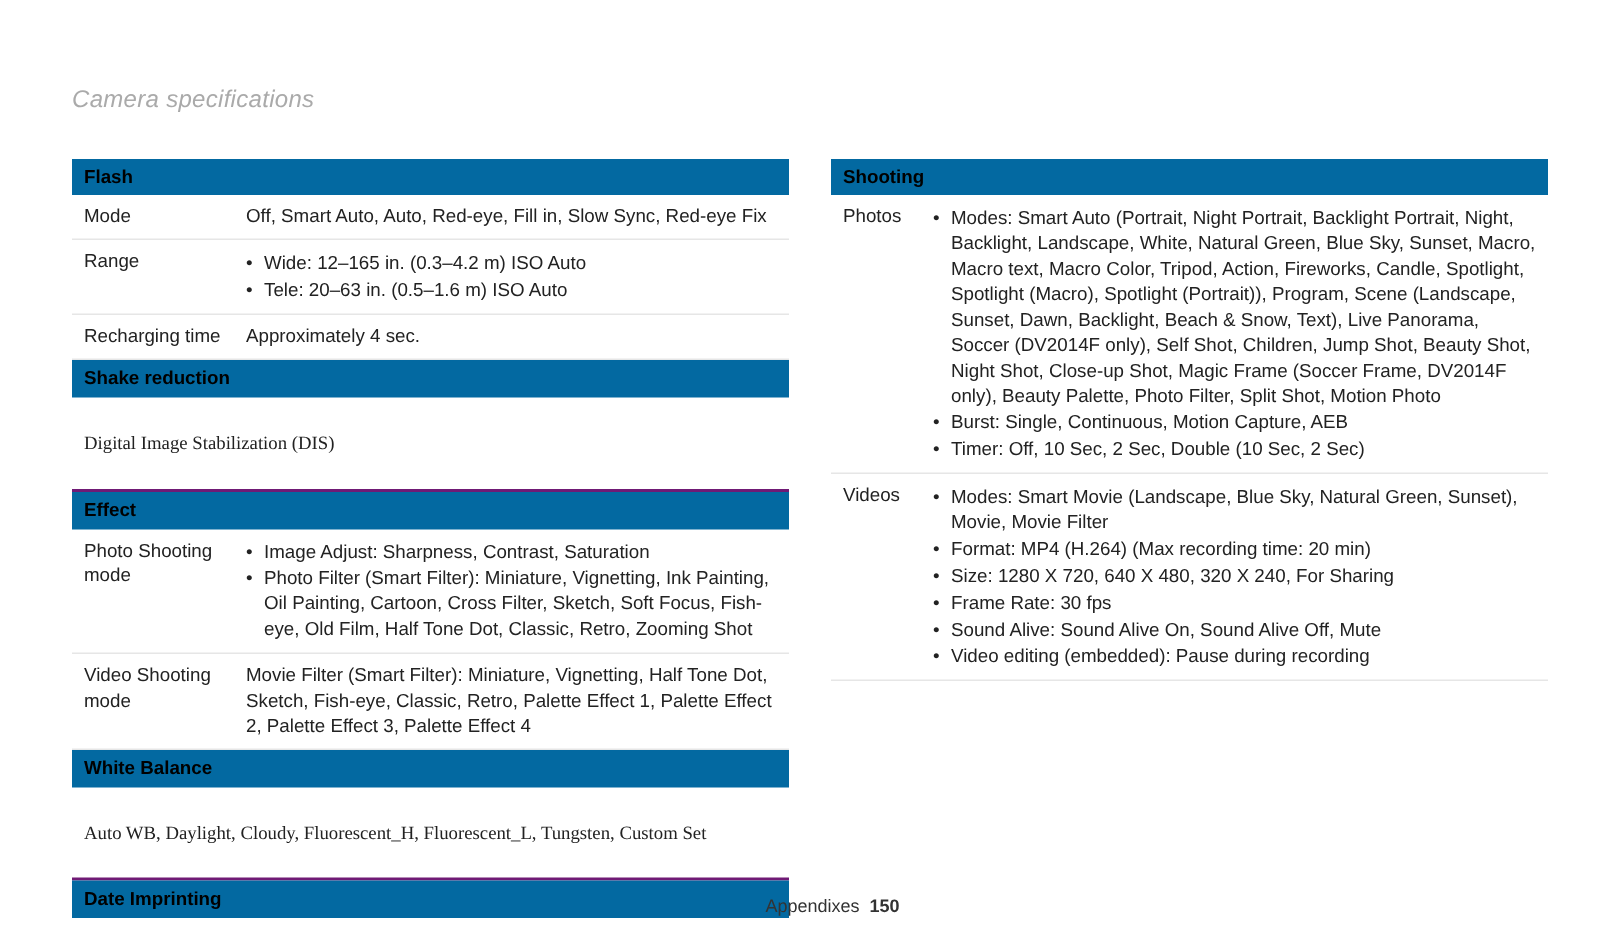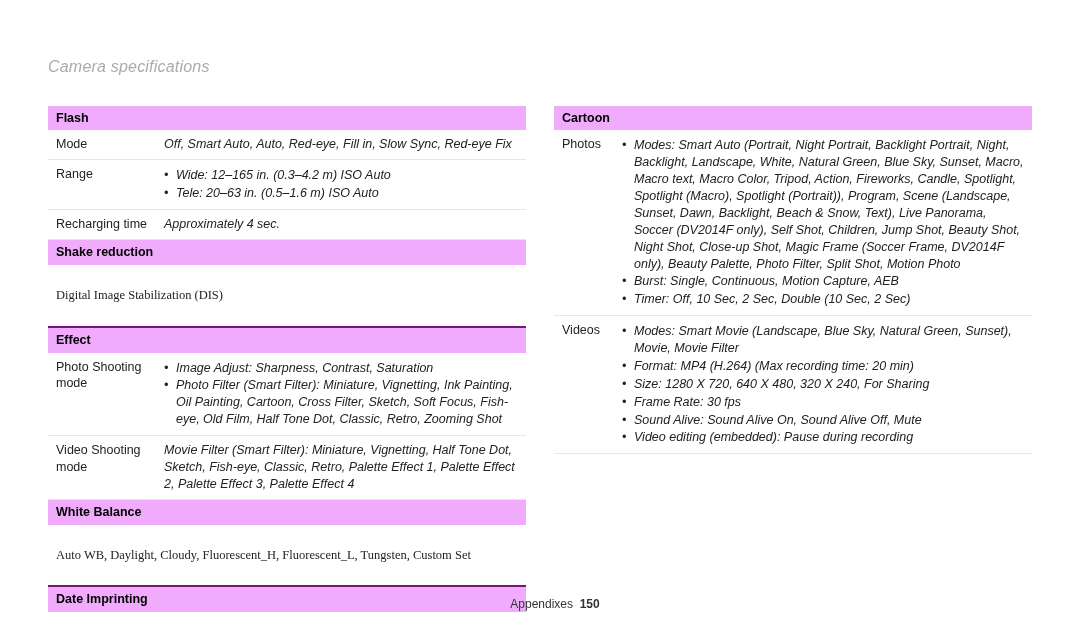--- a/index.html
+++ b/index.html
@@ -26,41 +26,40 @@
   }
   .columns {
     display: flex;
     gap: 28px;
   }
   .col {
     flex: 1;
     min-width: 0;
   }
   .section-header {
-    background: #f0abfc;
+    background: #0369a1;
     font-weight: 700;
     padding: 4px 8px;
     font-size: 12.5px;
     color: #000;
   }
   .row {
     display: flex;
     border-bottom: 1px solid #e6e6e6;
     padding: 6px 8px;
     align-items: flex-start;
   }
   .row:last-child { }
   .row .label {
     width: 108px;
     flex-shrink: 0;
     padding-right: 6px;
   }
   .row .value {
     flex: 1;
-    font-style: italic;
   }
   .full-row {
     padding: 22px 8px;
     border-bottom: 2px solid #701a75;
     font-family: Liberation Serif, serif;
   }
   ul.bullets {
     list-style: none;
     padding-left: 0;
   }
@@ -137,21 +136,21 @@
       <div class="section-header">White Balance</div>
       <div class="full-row">Auto WB, Daylight, Cloudy, Fluorescent_H, Fluorescent_L, Tungsten, Custom Set</div>
 
       <div class="section-header">Date Imprinting</div>
       <div class="full-row">Date &amp; Time, Date, Off</div>
 
     </div>
 
     <div class="col col-right">
 
-      <div class="section-header">Cartoon</div>
+      <div class="section-header">Shooting</div>
 
       <div class="row">
         <div class="label">Photos</div>
         <div class="value">
           <ul class="bullets">
             <li>Modes: Smart Auto (Portrait, Night Portrait, Backlight Portrait, Night, Backlight, Landscape, White, Natural Green, Blue Sky, Sunset, Macro, Macro text, Macro Color, Tripod, Action, Fireworks, Candle, Spotlight, Spotlight (Macro), Spotlight (Portrait)), Program, Scene (Landscape, Sunset, Dawn, Backlight, Beach &amp; Snow, Text), Live Panorama, Soccer (DV2014F only), Self Shot, Children, Jump Shot, Beauty Shot, Night Shot, Close-up Shot, Magic Frame (Soccer Frame, DV2014F only), Beauty Palette, Photo Filter, Split Shot, Motion Photo</li>
             <li>Burst: Single, Continuous, Motion Capture, AEB</li>
             <li>Timer: Off, 10 Sec, 2 Sec, Double (10 Sec, 2 Sec)</li>
           </ul>
         </div>

